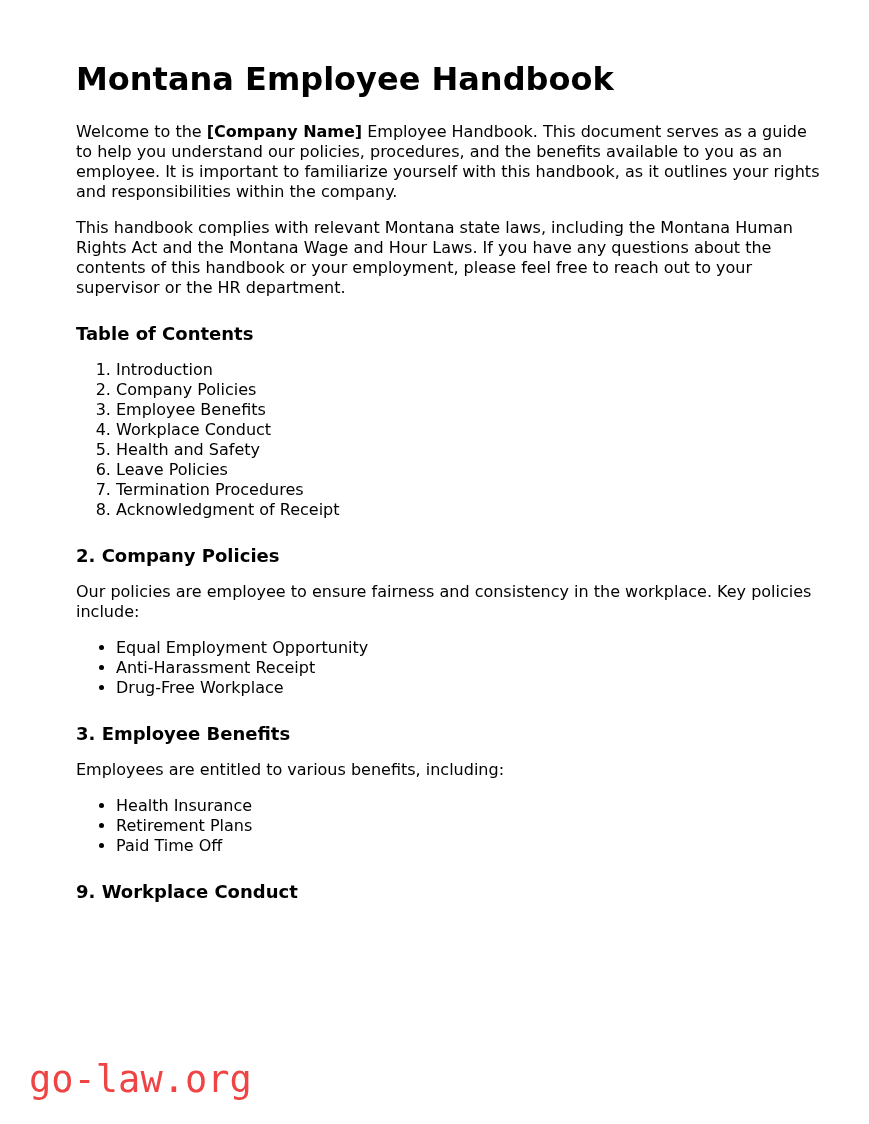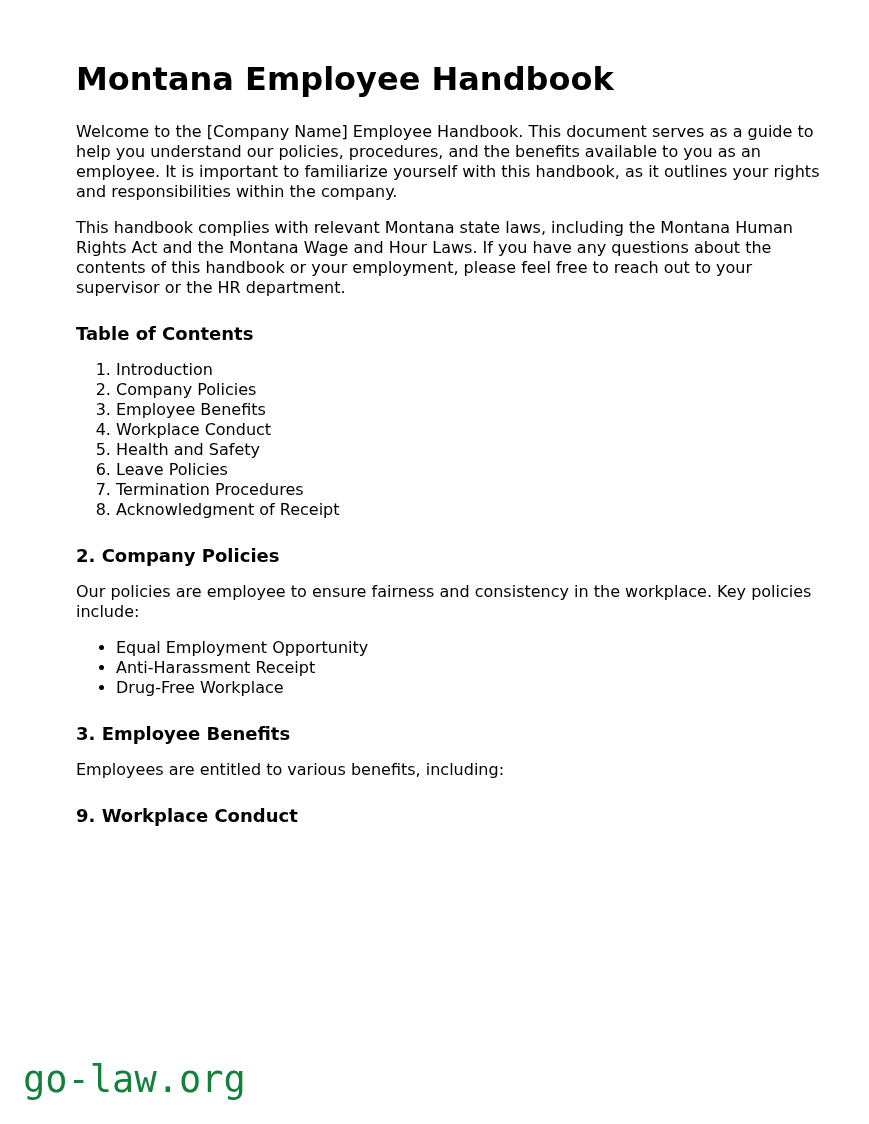--- a/index.html
+++ b/index.html
@@ -38,30 +38,30 @@
     margin: 16px 0;
   }
   ol, ul {
     margin: 16px 0;
     padding-left: 40px;
   }
   li {
     line-height: 1.25;
   }
   strong {
-    font-weight: normal;
+    font-weight: bold;
   }
   .watermark {
     position: absolute;
-    left: 23px;
+    left: 29px;
     top: 1058px;
     font-family: "DejaVu Sans Mono", monospace;
     font-size: 37px;
     line-height: normal;
-    color: #15803d;
+    color: #ef4444;
     text-align: right;
   }
 </style>
 </head>
 <body>
 
 <div class="page">
 
   <h1>Montana Employee Handbook</h1>
 
@@ -87,20 +87,25 @@
     <ul>
       <li>Equal Employment Opportunity</li>
       <li>Anti-Harassment Receipt</li>
       <li>Drug-Free Workplace</li>
     </ul>
   </section>
 
   <section>
     <h2>3. Employee Benefits</h2>
     <p>Employees are entitled to various benefits, including:</p>
+    <ul>
+      <li>Health Insurance</li>
+      <li>Retirement Plans</li>
+      <li>Paid Time Off</li>
+    </ul>
   </section>
 
   <section>
     <h2>9. Workplace Conduct</h2>
   </section>
 
 </div>
 
 <div class="watermark">go-law.org</div>
 

